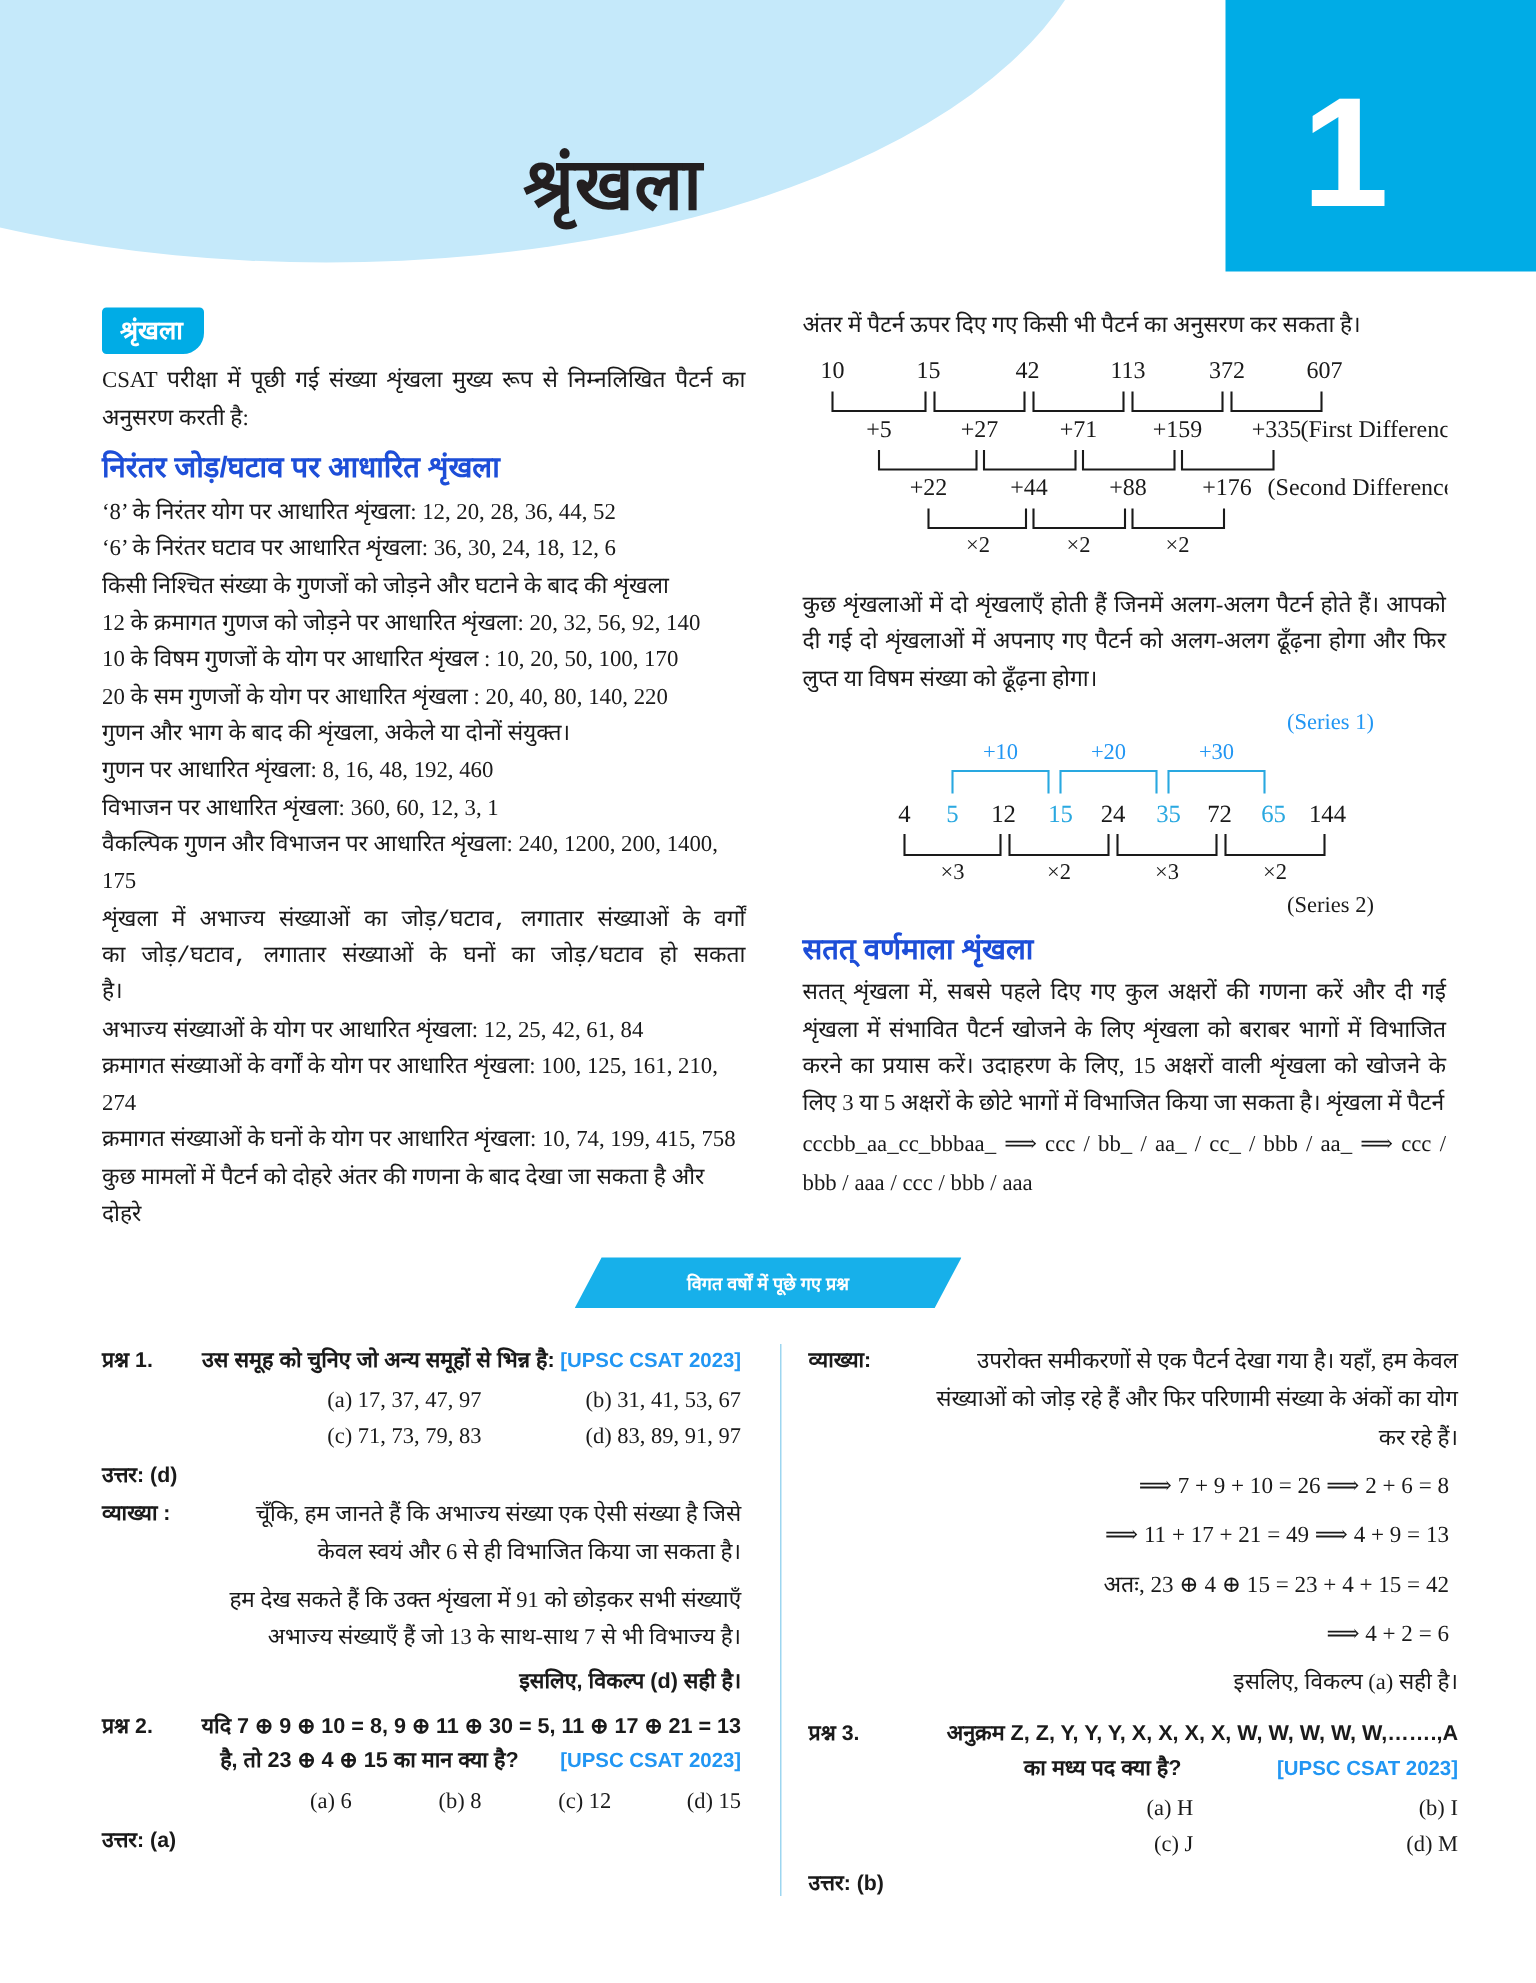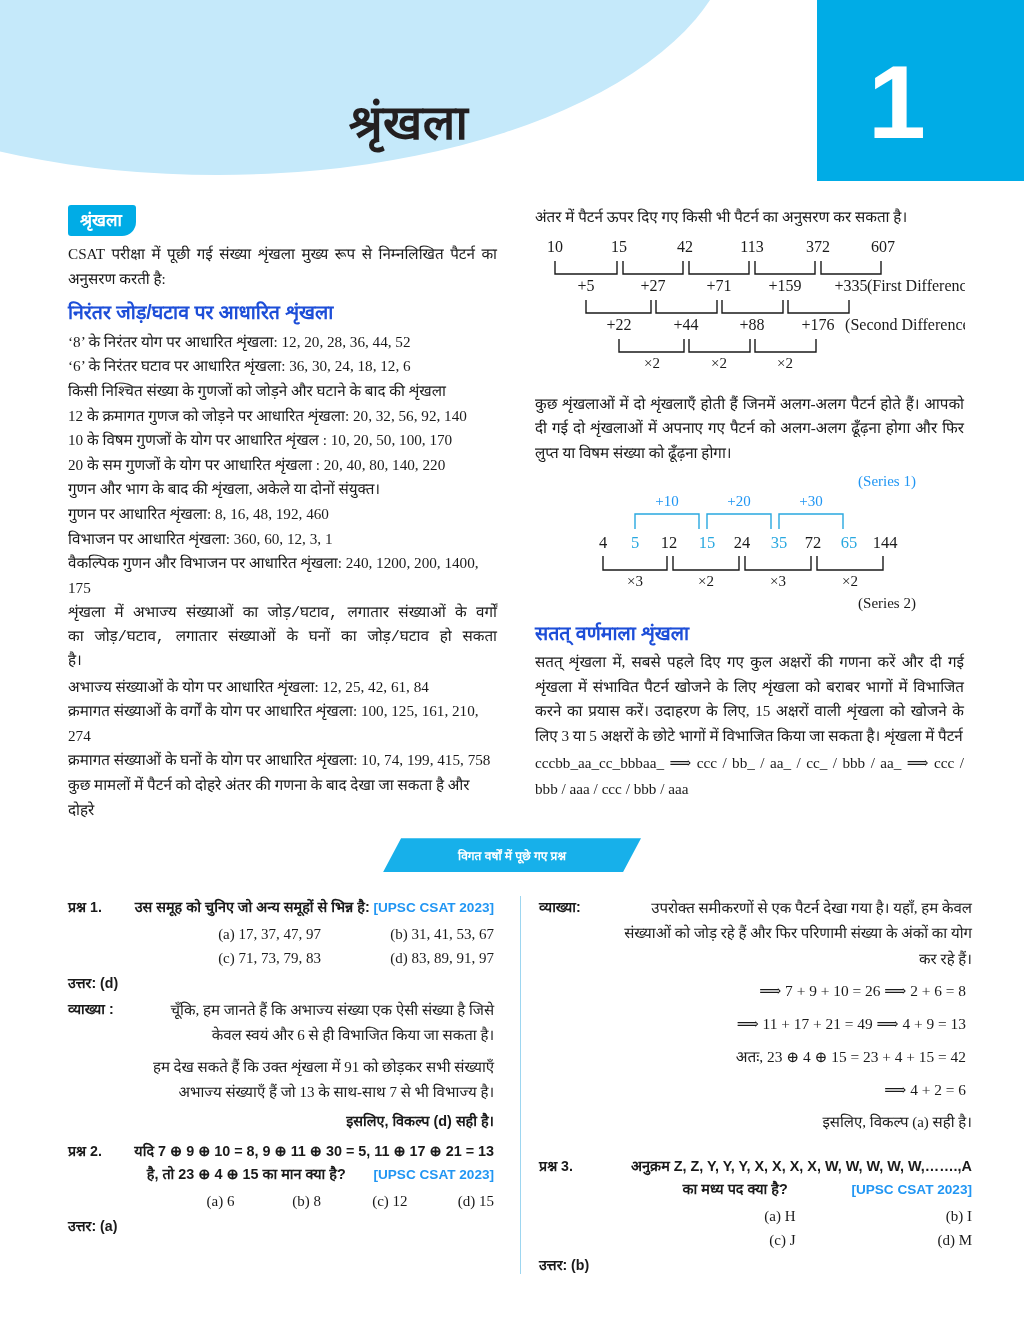--- a/index.html
+++ b/index.html
@@ -393,21 +393,21 @@
         <div class="qbody">
           <p class="expl-line">उपरोक्त समीकरणों से एक पैटर्न देखा गया है। यहाँ, हम केवल संख्याओं को जोड़ रहे हैं और फिर परिणामी संख्या के अंकों का योग कर रहे हैं।</p>
           <p class="eq" style="margin-left:14px">⟹ 7 + 9 + 10 = 26 ⟹ 2 + 6 = 8</p>
           <p class="eq" style="margin-left:14px">⟹ 11 + 17 + 21 = 49 ⟹ 4 + 9 = 13</p>
           <p class="eq" style="margin-left:14px">अतः, 23 ⊕ 4 ⊕ 15 = 23 + 4 + 15 = 42</p>
           <p class="eq" style="margin-left:14px">⟹ 4 + 2 = 6</p>
           <p class="expl-line" style="margin-left:14px">इसलिए, विकल्प (a) सही है।</p>
         </div>
       </div>
 
-      <div class="qrow" style="margin-top:20px">
+      <div class="qrow" style="margin-top:10px">
         <div class="qlabel">प्रश्न 3.</div>
         <div class="qbody">
           <div class="qstem">अनुक्रम  Z, Z, Y, Y, Y, X, X, X, X, W, W, W, W, W,…….,A</div>
           <div>
             <span class="qstem">का मध्य पद क्या है?</span>
             <span class="src" style="margin-left:60px">[UPSC CSAT 2023]</span>
           </div>
           <div class="opts">
             <div class="opt">(a) H</div>
             <div class="opt">(b)  I</div>

